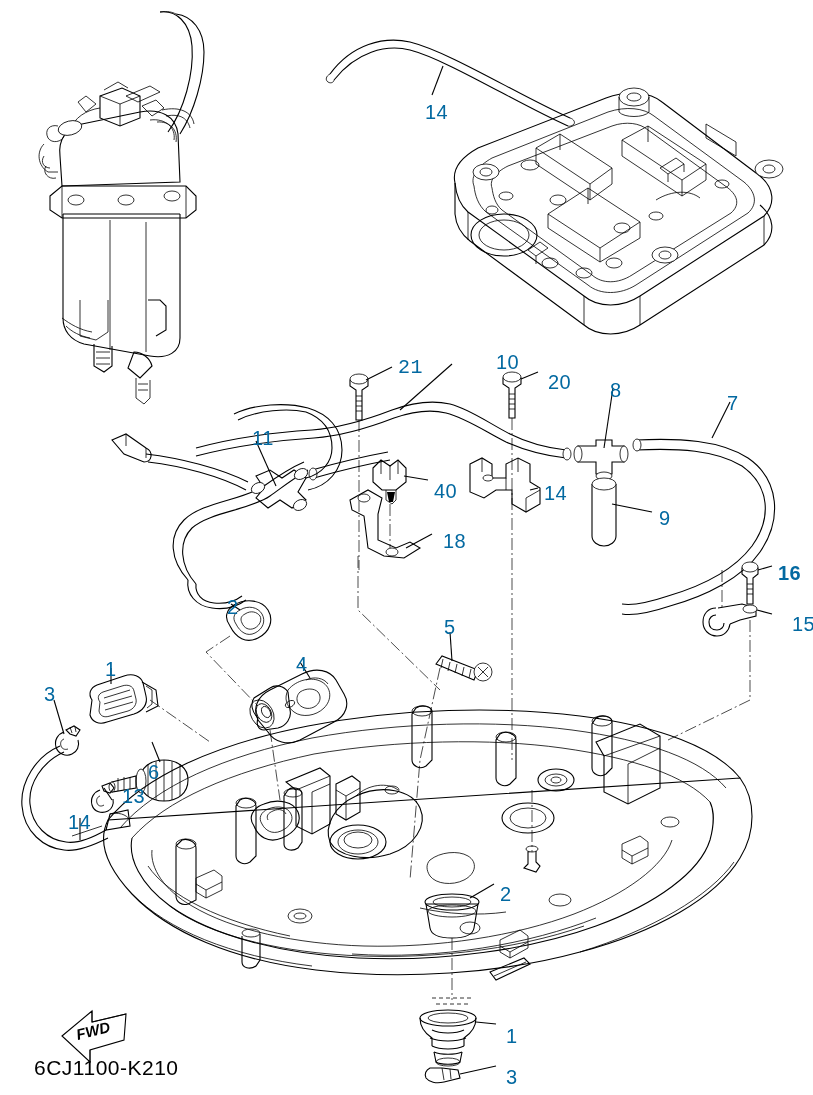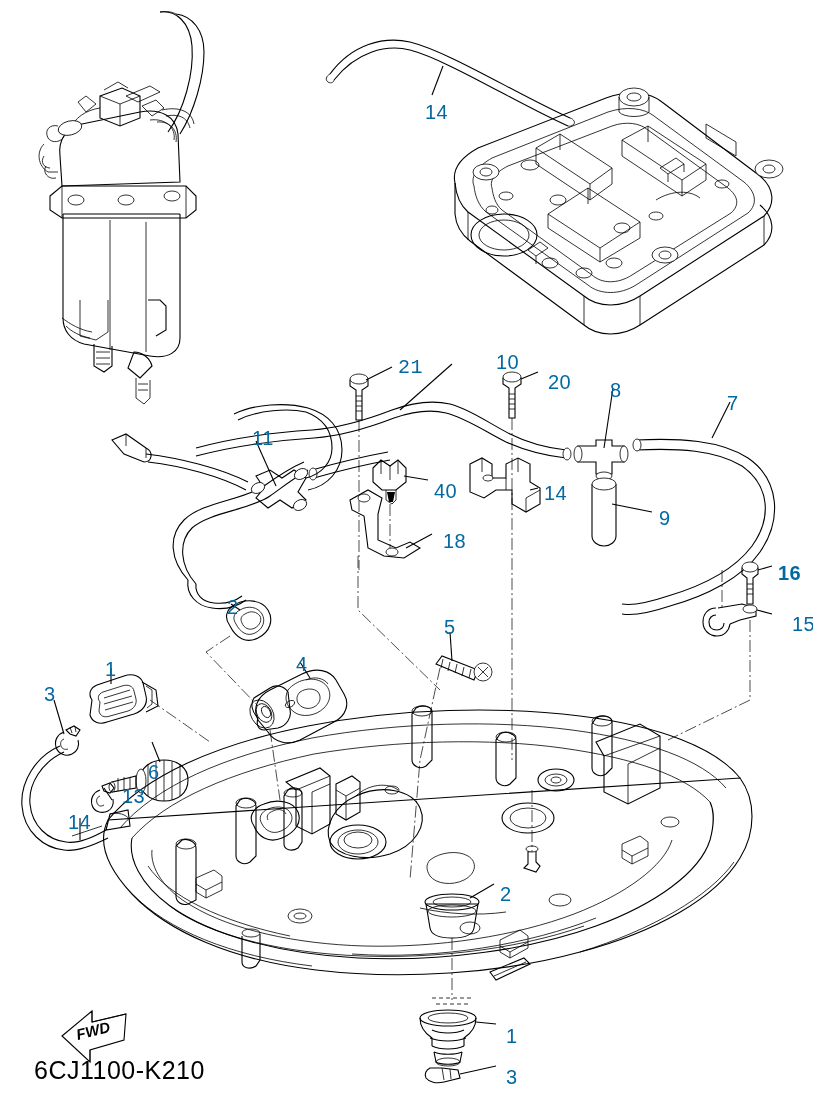--- a/index.html
+++ b/index.html
@@ -33,21 +33,21 @@
     color: #0369a1;
     line-height: 1;
     white-space: nowrap;
     letter-spacing: 0.5px;
   }
   #diagram-code {
     position: absolute;
     left: 34px;
     top: 1056px;
     font-family: "Liberation Sans", sans-serif;
-    font-size: 25px;
+    font-size: 21px;
     letter-spacing: 0.5px;
     color: #000000;
     white-space: nowrap;
   }
   #fwd-label {
     position: absolute;
     left: 76px;
     top: 1022px;
     font-family: "Liberation Sans", sans-serif;
     font-size: 15px;

